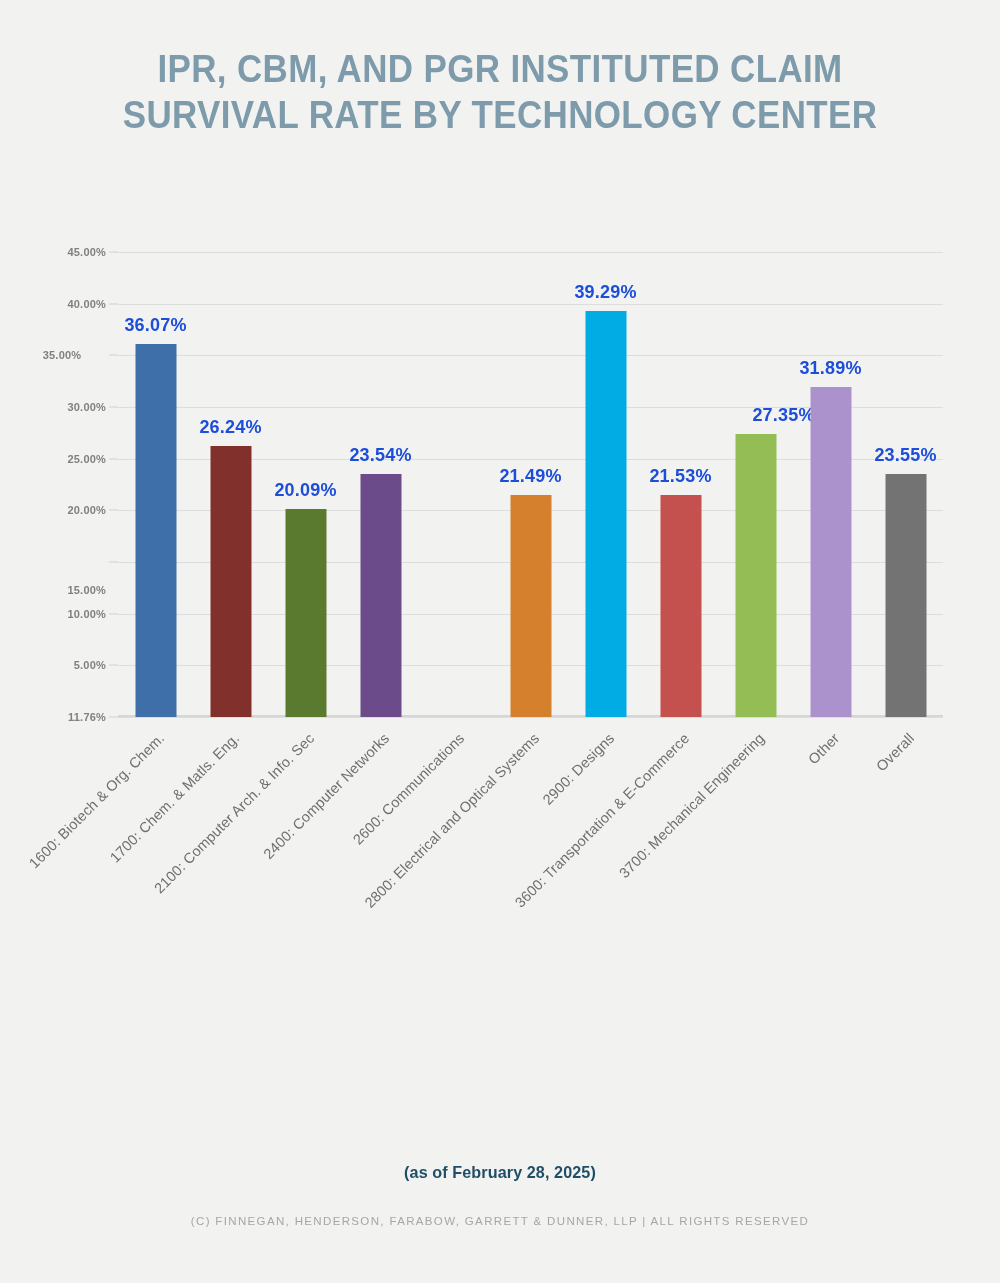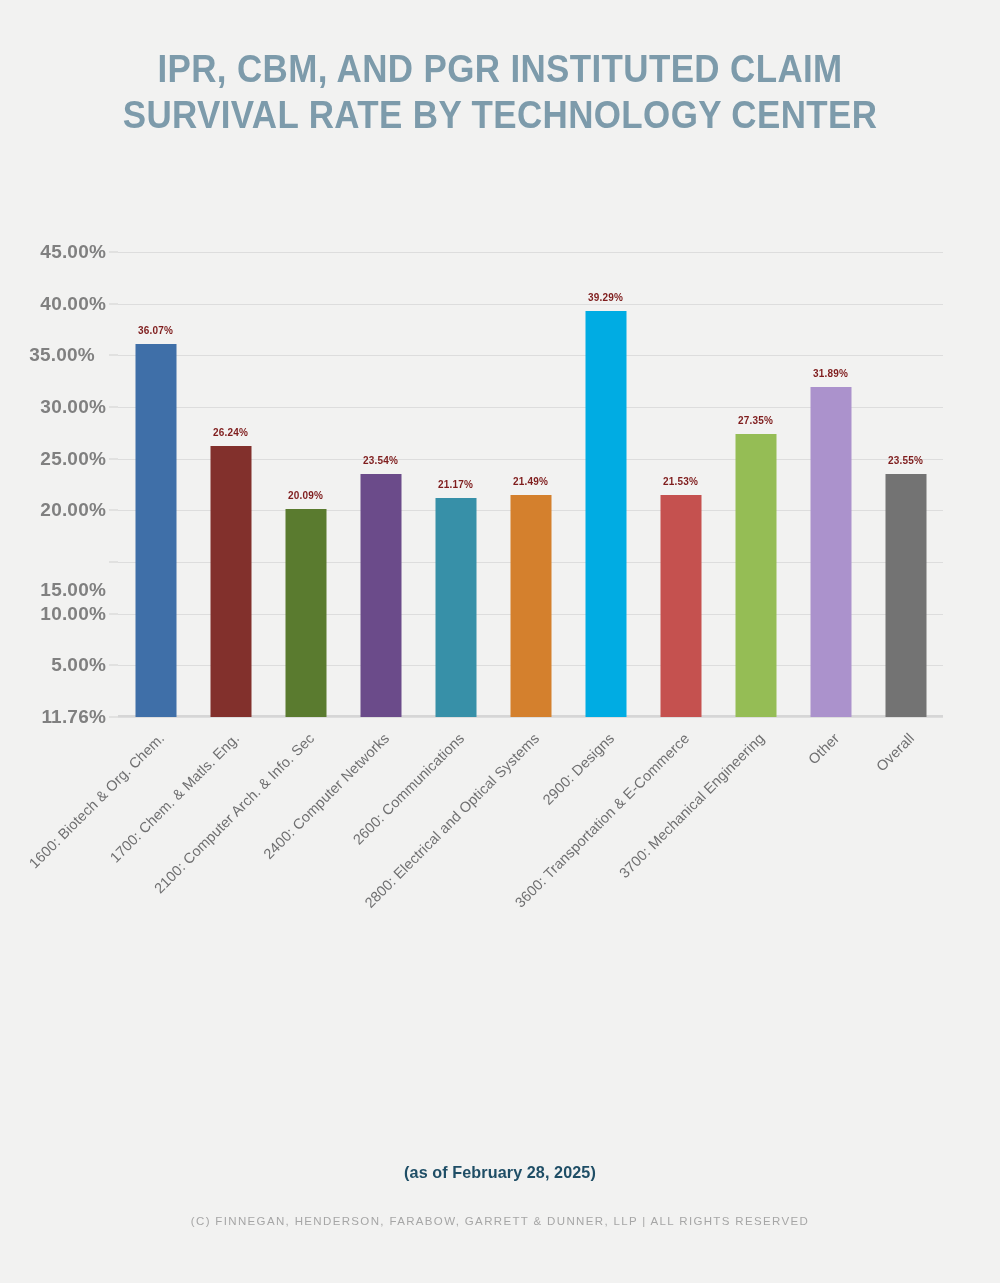--- a/index.html
+++ b/index.html
@@ -65,21 +65,21 @@
     width: 100%;
     height: 2px;
     background: #d6d6d6;
   }
   .tick-label {
     position: absolute;
     right: 1006px;           
     width: 90px;
     text-align: right;
     color: #808080;
-    font-size: 19px;
+    font-size: 11px;
     font-weight: bold;
     letter-spacing: 0.2px;
     transform: translateY(-50%);
     white-space: nowrap;
   }
   .tick-dash {
     position: absolute;
     left: -9px;
     width: 9px;
     height: 1px;
@@ -105,22 +105,22 @@
     position: absolute;
     bottom: 0;
     left: 50%;
     transform: translateX(-50%);
     width: 41px;
   }
   .bar-value {
     position: absolute;
     left: 50%;
     transform: translateX(-50%);
-    color: #7f1d1d;
-    font-size: 10px;
+    color: #1d4ed8;
+    font-size: 18px;
     font-weight: bold;
     white-space: nowrap;
     letter-spacing: 0.2px;
     text-align: right;
   }
 
   
   .xlabels-layer {
     position: absolute;
     left: 118px;
@@ -216,39 +216,35 @@
           <div class="bar-value" style="bottom: 279.147px;">26.24%</div>
         </div>
         <div class="bar-slot" style="left: 150px; width: 75px;">
           <div class="bar" title="2100: Computer Arch. &amp; Info. Sec 20.09%" style="height: 207.597px; background: rgb(90, 123, 47);"></div>
           <div class="bar-value" style="bottom: 215.597px;">20.09%</div>
         </div>
         <div class="bar-slot" style="left: 225px; width: 75px;">
           <div class="bar" title="2400: Computer Networks 23.54%" style="height: 243.247px; background: rgb(107, 75, 138);"></div>
           <div class="bar-value" style="bottom: 251.247px;">23.54%</div>
         </div>
-        <div class="bar-slot" style="left: 300px; width: 75px;">
-          <div class="bar" title="2600: Communications 21.17%" style="height: 218.757px; background: rgb(55, 144, 168);"></div>
-          <div class="bar-value" style="bottom: 226.757px;">21.17%</div>
-        </div>
         <div class="bar-slot" style="left: 375px; width: 75px;">
           <div class="bar" title="2800: Electrical and Optical Systems 21.49%" style="height: 222.063px; background: rgb(212, 128, 45);"></div>
           <div class="bar-value" style="bottom: 230.063px;">21.49%</div>
         </div>
         <div class="bar-slot" style="left: 450px; width: 75px;">
           <div class="bar" title="2900: Designs 39.29%" style="height: 405.997px; background: rgb(0, 172, 227);"></div>
           <div class="bar-value" style="bottom: 413.997px;">39.29%</div>
         </div>
         <div class="bar-slot" style="left: 525px; width: 75px;">
           <div class="bar" title="3600: Transportation &amp; E-Commerce 21.53%" style="height: 222.477px; background: rgb(197, 81, 79);"></div>
           <div class="bar-value" style="bottom: 230.477px;">21.53%</div>
         </div>
         <div class="bar-slot" style="left: 600px; width: 75px;">
           <div class="bar" title="3700: Mechanical Engineering 27.35%" style="height: 282.617px; background: rgb(149, 189, 85);"></div>
-          <div class="bar-value" style="bottom: 290.617px;">27.35%</div>
+          <div class="bar-value" style="bottom: 290.617px; margin-left: 28px;">27.35%</div>
         </div>
         <div class="bar-slot" style="left: 675px; width: 75px;">
           <div class="bar" title="Other 31.89%" style="height: 329.53px; background: rgb(171, 146, 204);"></div>
           <div class="bar-value" style="bottom: 337.53px;">31.89%</div>
         </div>
         <div class="bar-slot" style="left: 750px; width: 75px;">
           <div class="bar" title="Overall 23.55%" style="height: 243.35px; background: rgb(115, 115, 115);"></div>
           <div class="bar-value" style="bottom: 251.35px;">23.55%</div>
         </div>
       </div>

